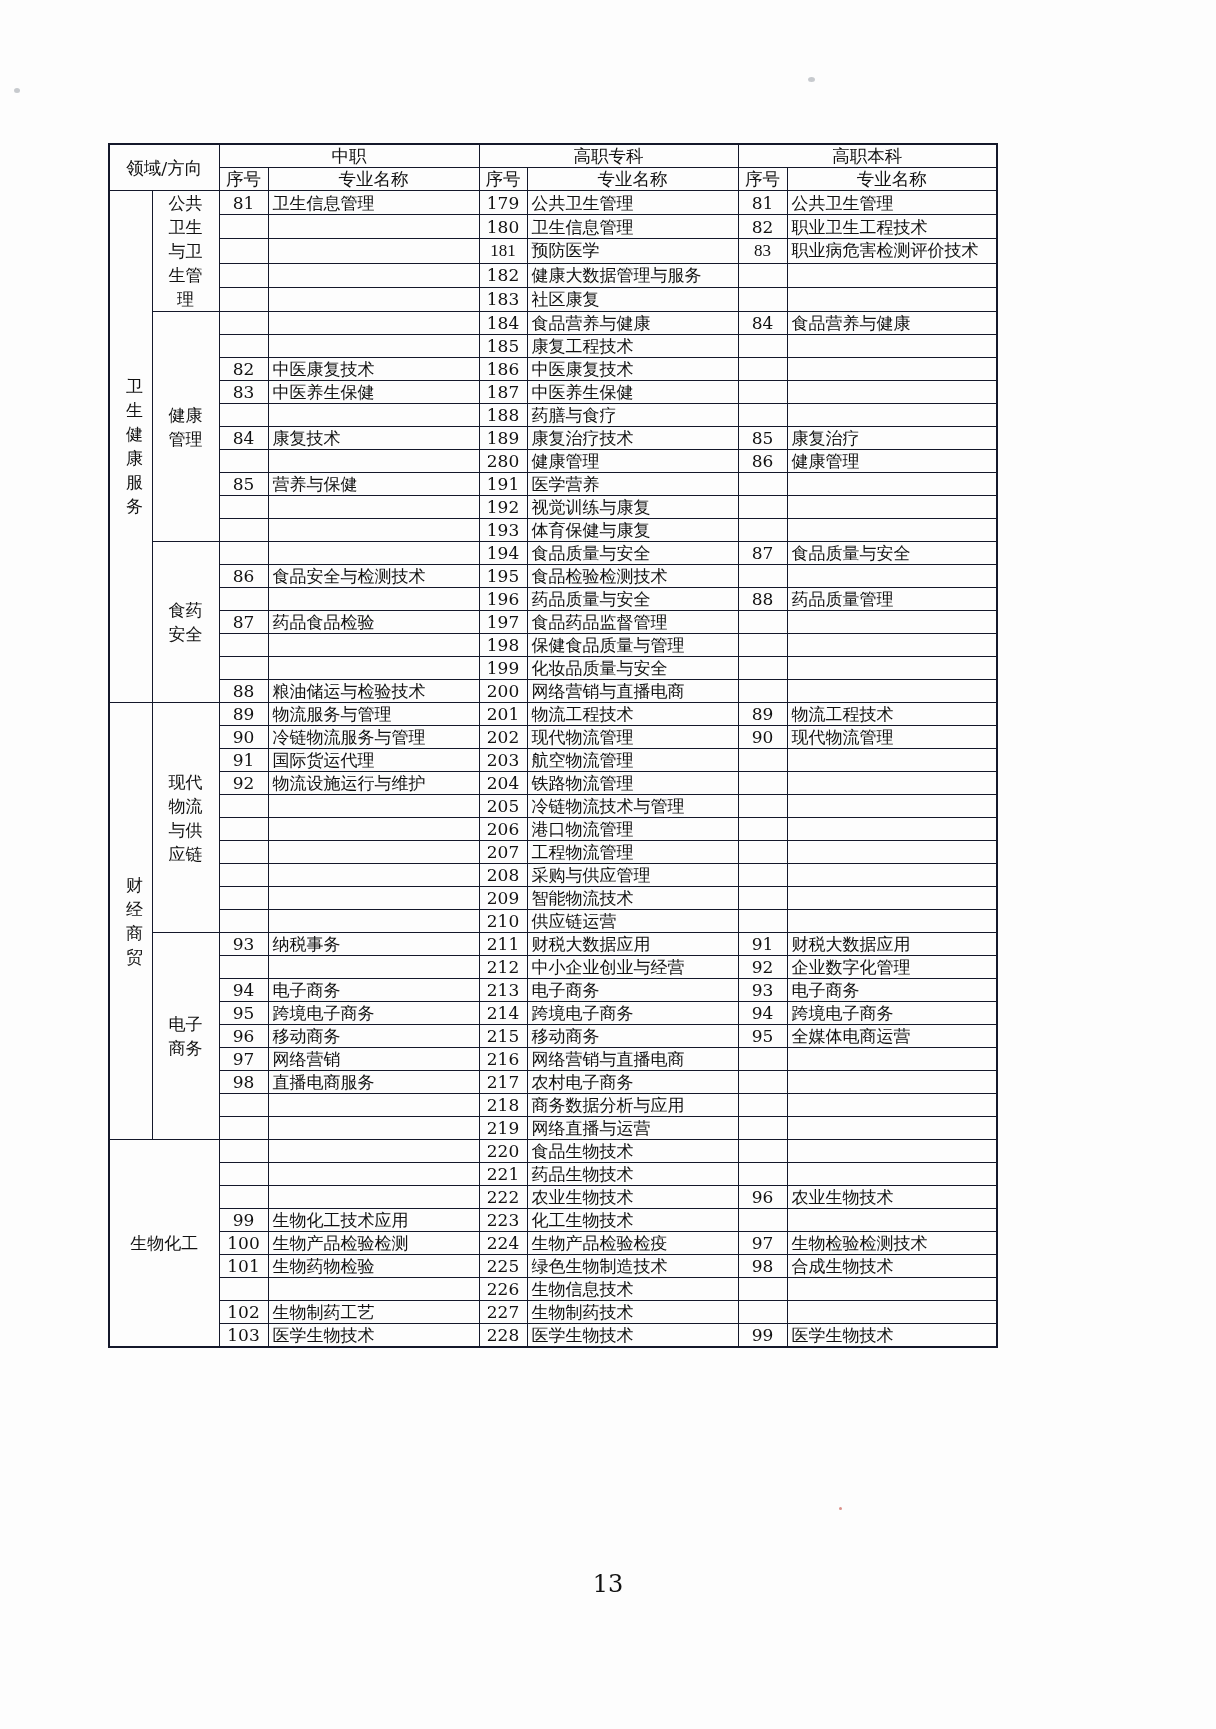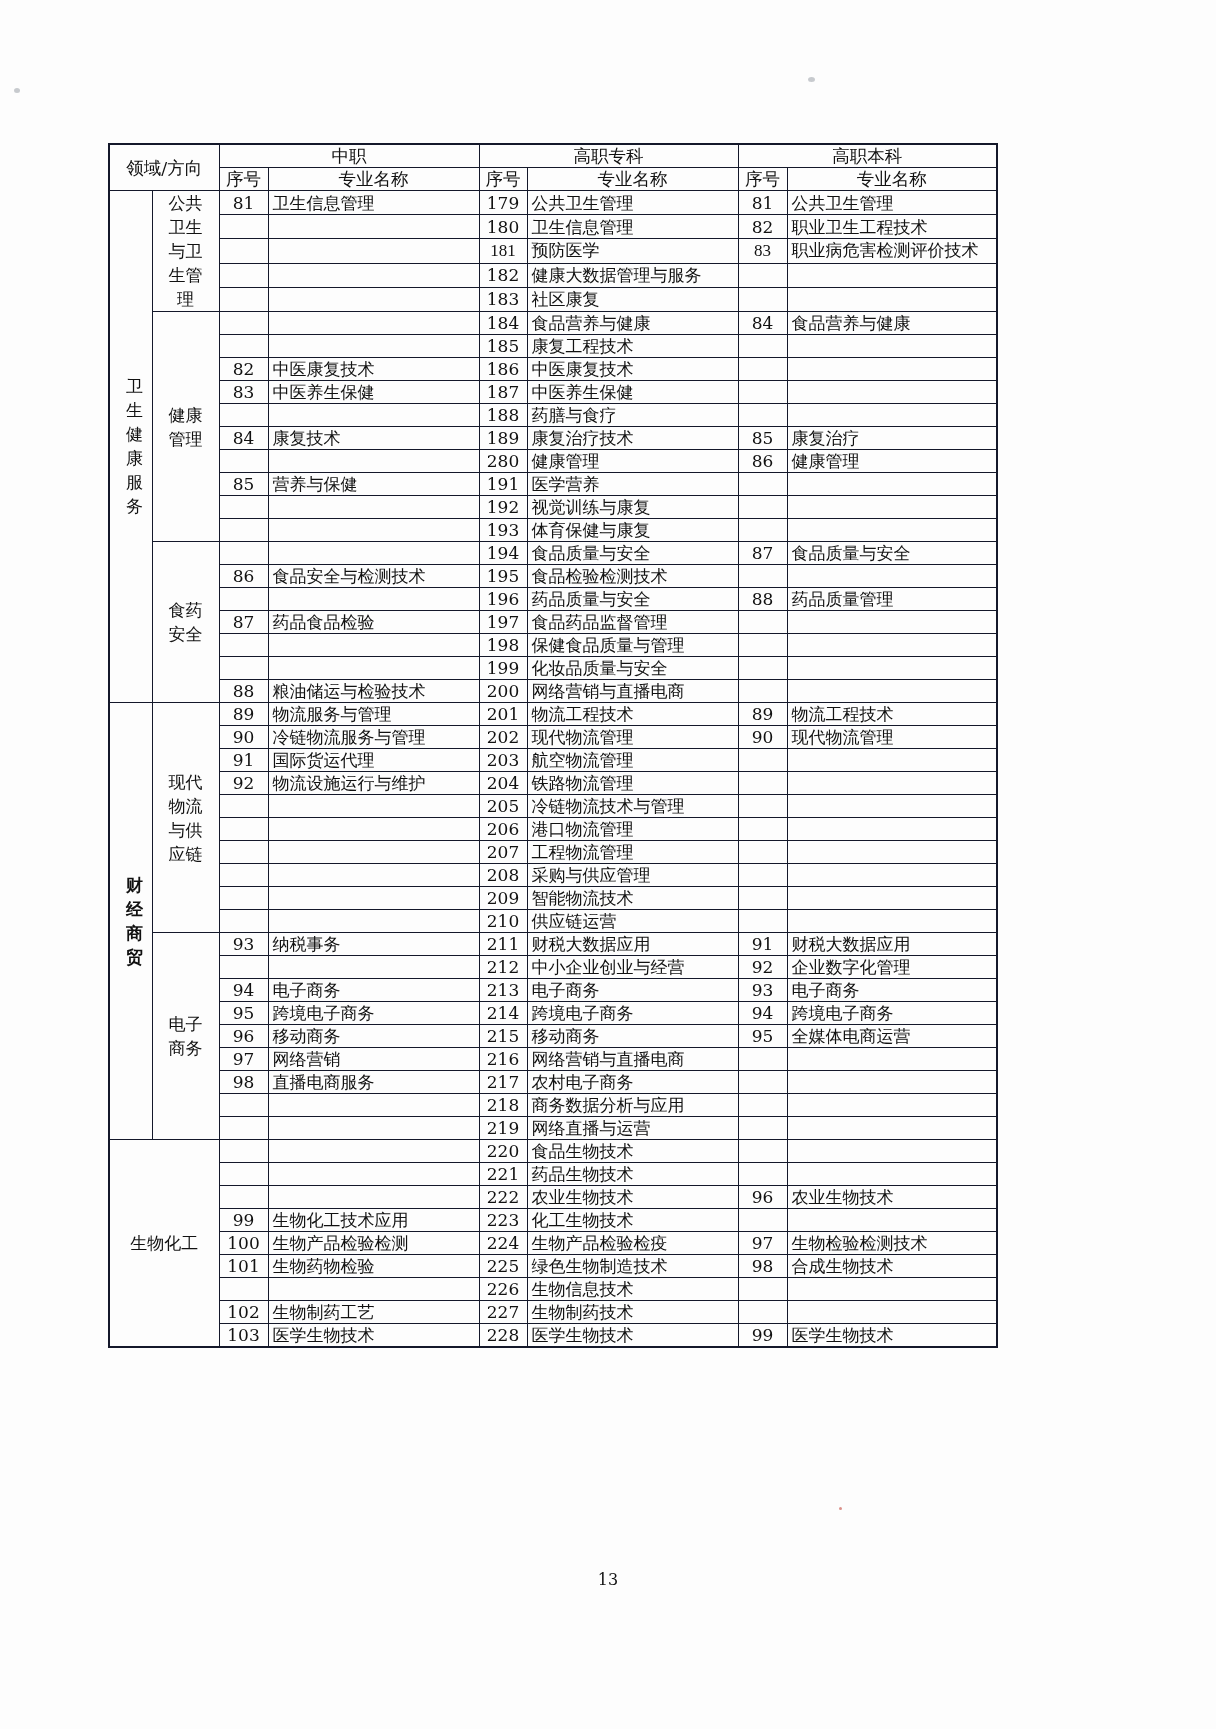--- a/index.html
+++ b/index.html
@@ -16,21 +16,21 @@
   table.major td, table.major th {
     border:1.6px solid #14182a; padding:0; font-weight:normal;
     font-size:17px; line-height:20px; height:22px; vertical-align:middle;
     overflow:hidden; white-space:nowrap;
   }
   table.major th { font-size:17.5px; }
   .c { text-align:center; }
   .l { text-align:left; padding-left:4px !important; }
   .wrap { white-space:normal !important; line-height:24px !important; text-align:center; padding:0 16px !important; }
   .tall td { height:46px;font-family:Liberation Serif, serif; }
-  .pageno { position:absolute; left:0; width:1216px; top:1570px; text-align:center; font-size:16px; }
+  .pageno { position:absolute; left:0; width:1216px; top:1570px; text-align:center; font-size:24px; }
 </style>
 </head>
 <body>
 
 <div class="speck" style="left:14px;top:88px;width:6px;height:5px;"></div>
 <div class="speck" style="left:808px;top:77px;width:7px;height:5px;"></div>
 <div class="speck" style="left:839px;top:1507px;width:3px;height:3px;background:#c0392b;"></div>
 
 <table class="major">
   <colgroup>
@@ -234,21 +234,21 @@
       </tr>
       <tr>
         <td class="c">88</td>
         <td class="l">粮油储运与检验技术</td>
         <td class="c">200</td>
         <td class="l">网络营销与直播电商</td>
         <td class="c"></td>
         <td class="l"></td>
       </tr>
       <tr>
-        <td rowspan="19" class="wrap" style="white-space: normal; padding: 0px 3px; font-weight: bold;">财经商贸</td>
+        <td rowspan="19" class="wrap" style="white-space: normal; padding: 0px 3px;">财经商贸</td>
         <td rowspan="10" class="wrap">现代物流与供应链</td>
         <td class="c">89</td>
         <td class="l">物流服务与管理</td>
         <td class="c">201</td>
         <td class="l">物流工程技术</td>
         <td class="c">89</td>
         <td class="l">物流工程技术</td>
       </tr>
       <tr>
         <td class="c">90</td>

